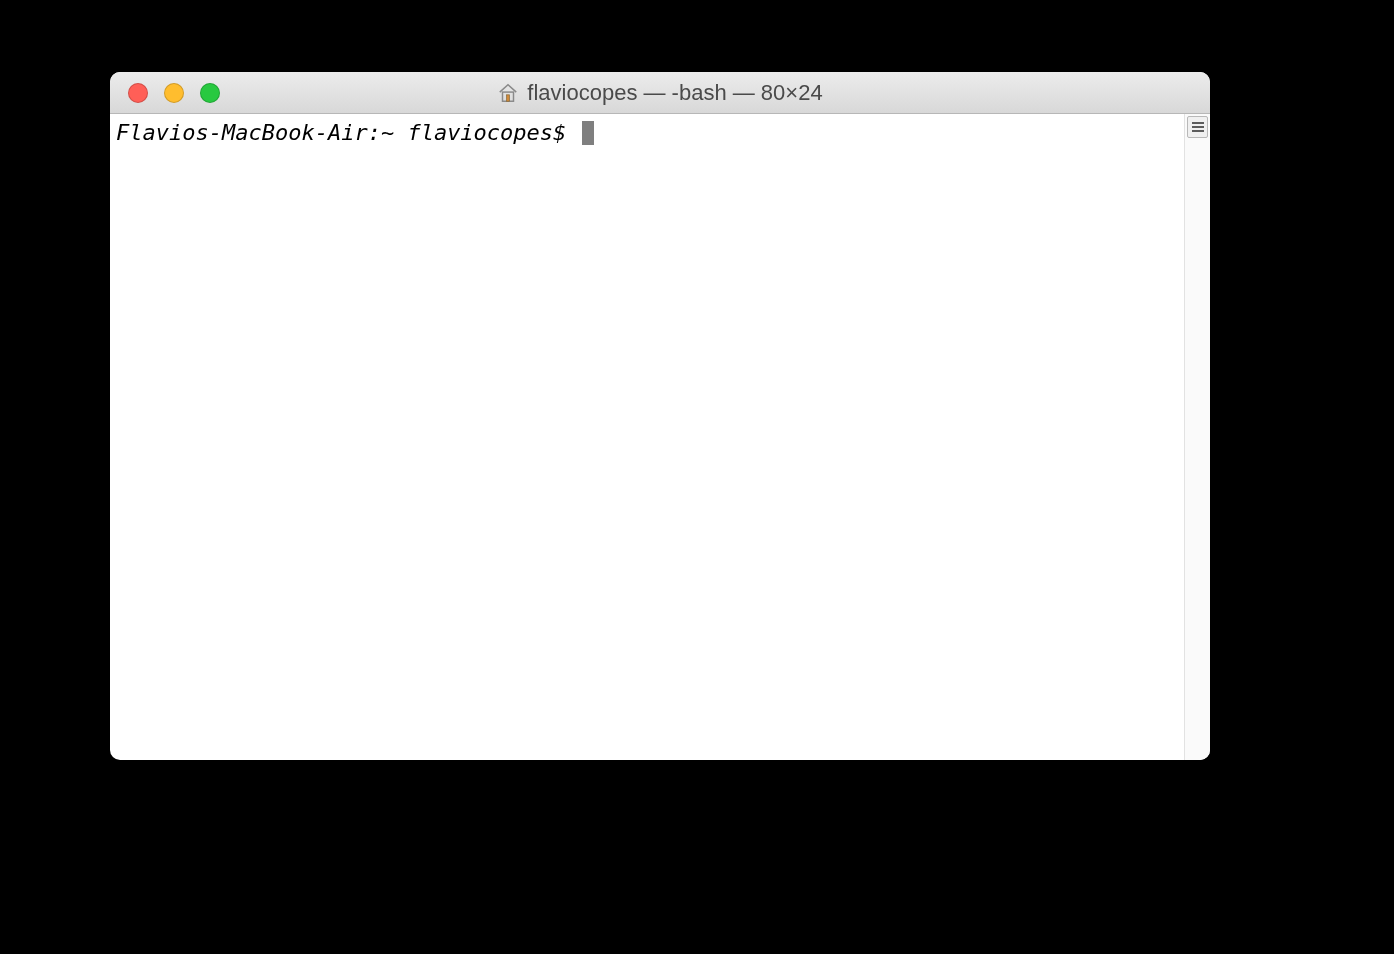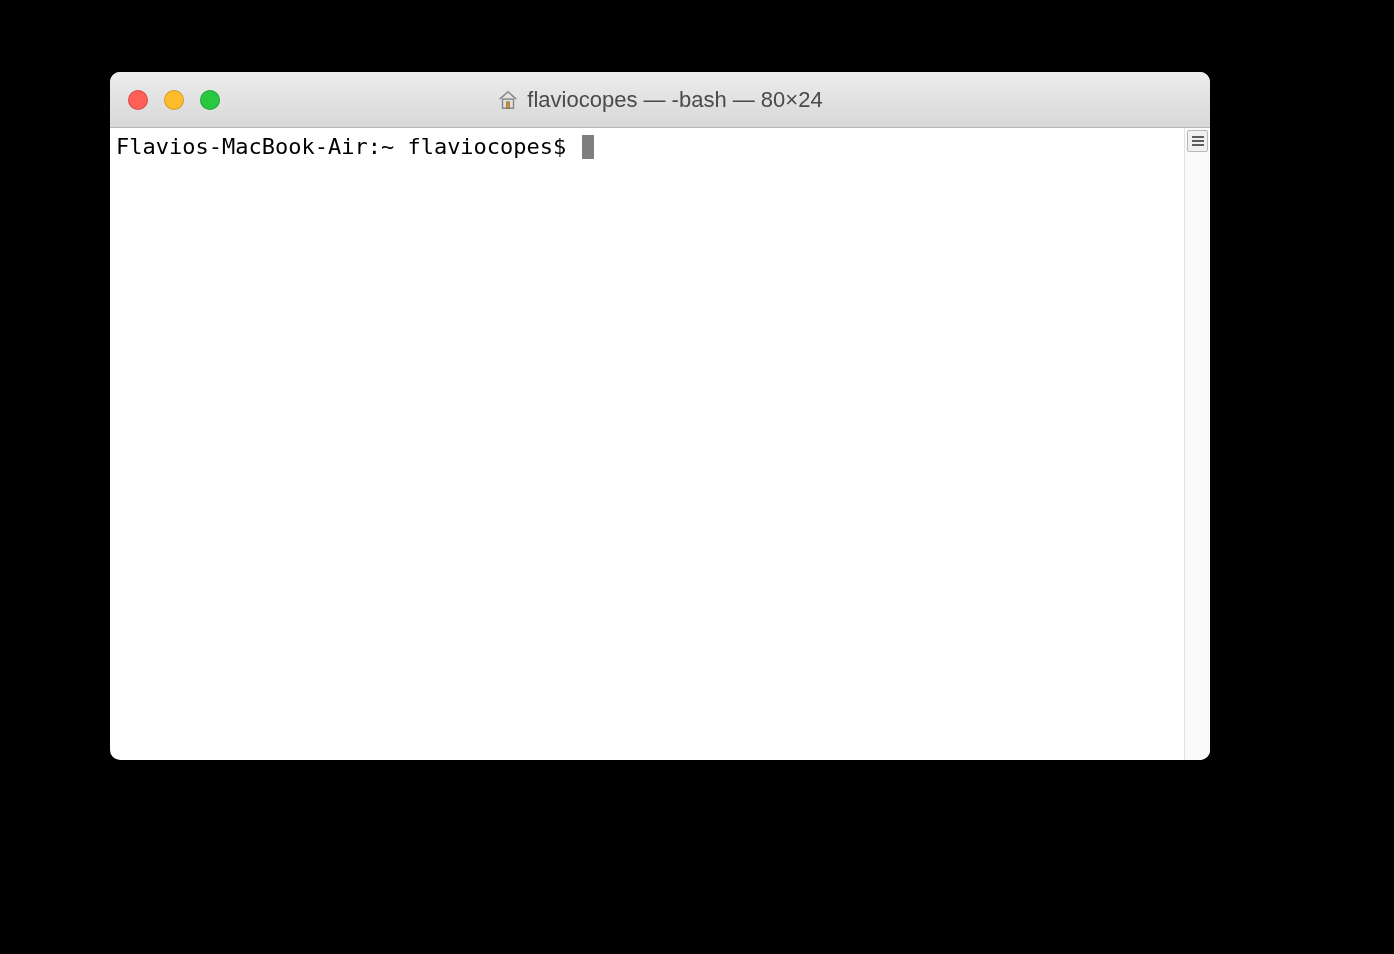--- a/index.html
+++ b/index.html
@@ -17,21 +17,21 @@
       width: 1100px;
       height: 688px;
       background: #fff;
       border-radius: 10px;
       box-shadow: 0 20px 60px rgba(0,0,0,0.55), 0 0 0 1px rgba(0,0,0,0.15);
       overflow: hidden;
       display: flex;
       flex-direction: column;
     }
     .titlebar {
-      height: 56px;
+      height: 42px;
       background: linear-gradient(#ececec, #d8d8d8);
       border-bottom: 1px solid #b7b7b7;
       display: flex;
       align-items: center;
       position: relative;
       flex-shrink: 0;
     }
     .traffic-lights {
       display: flex;
       gap: 16px;
@@ -69,21 +69,21 @@
     }
     .terminal-area {
       flex: 1;
       padding: 4px 6px;
       font-family: "SF Mono", Menlo, Monaco, Consolas, monospace;
       font-size: 22px;
       color: #000;
       white-space: pre;
       line-height: 1.35;
     }
-    .prompt-line { display: inline; }
+    .prompt-line { display: inline; font-style: italic; }
     .cursor {
       display: inline-block;
       width: 12px;
       height: 24px;
       background: #7f7f7f;
       vertical-align: text-bottom;
       margin-left: 2px;
     }
     .scrollbar {
       width: 26px;

